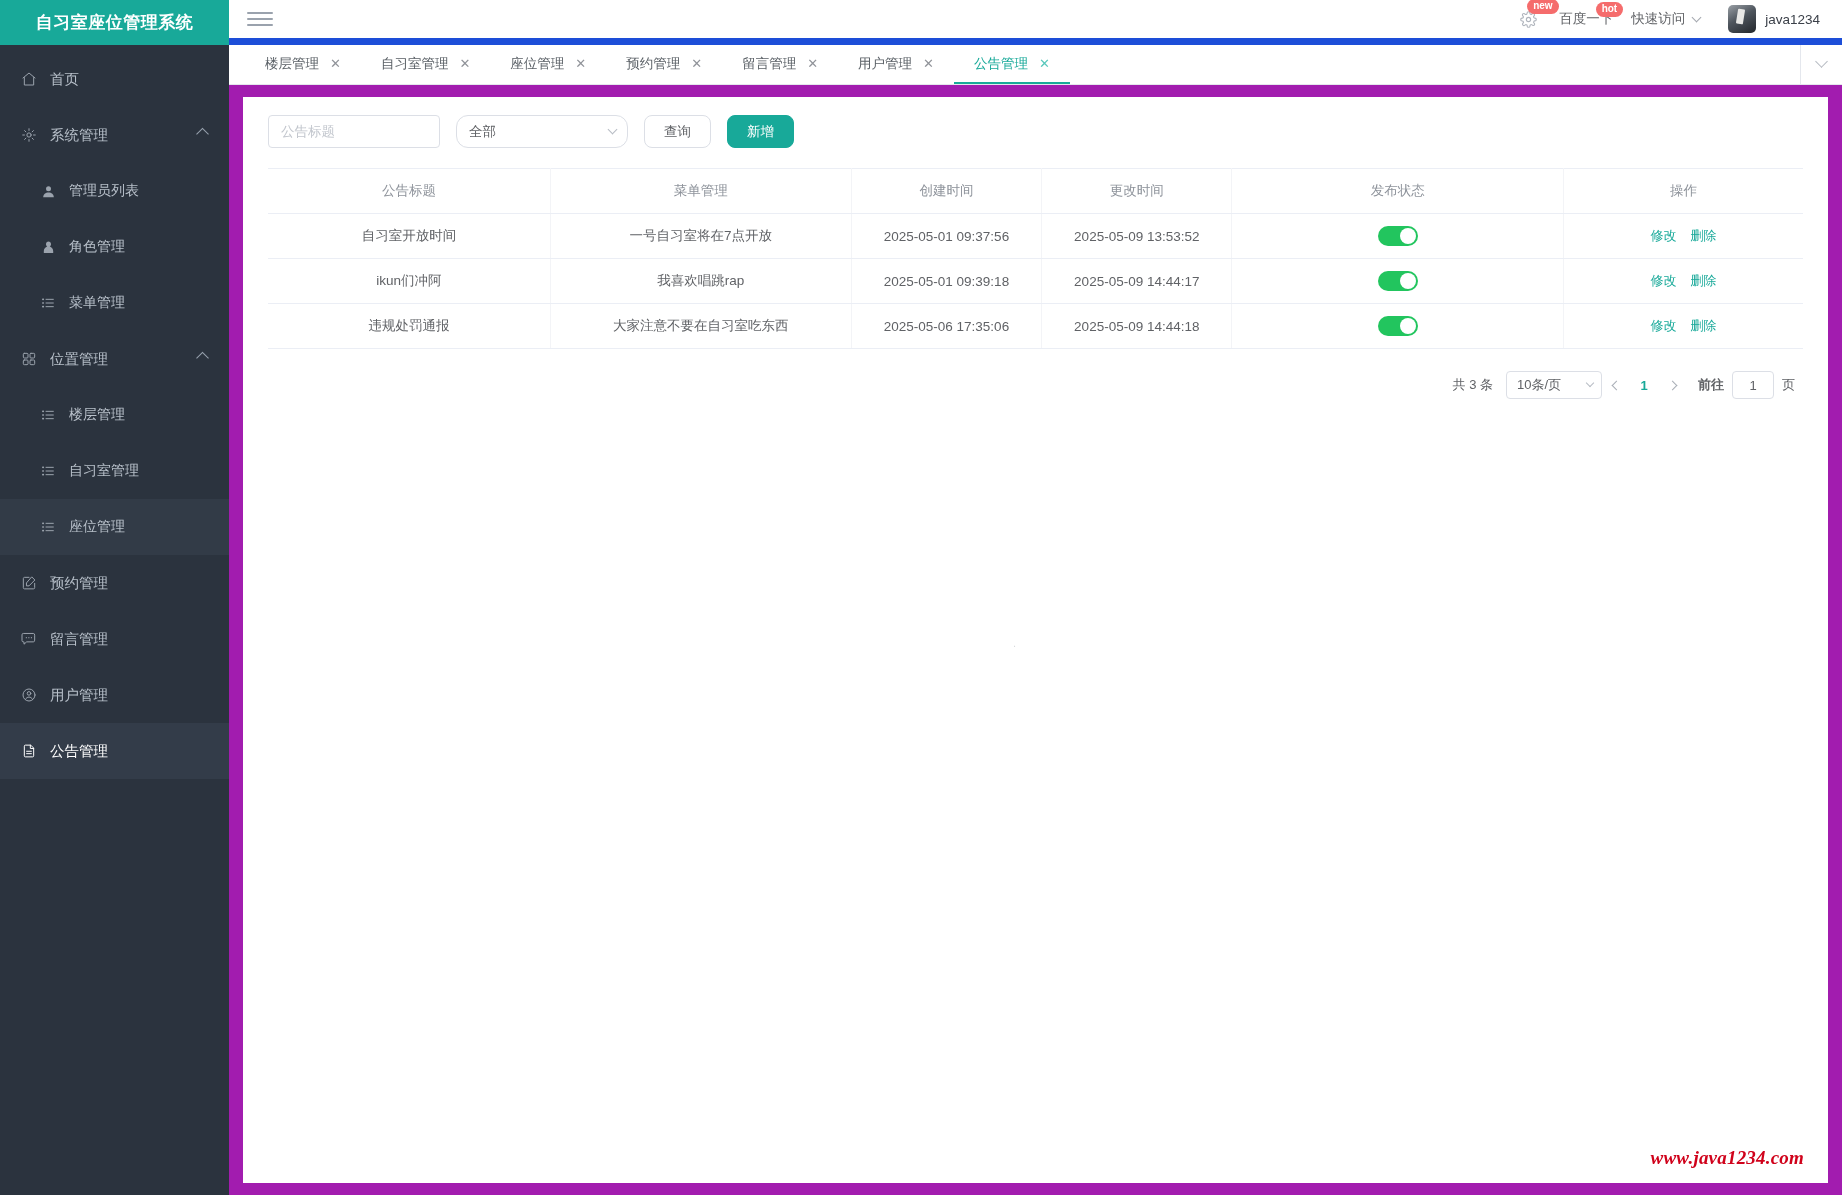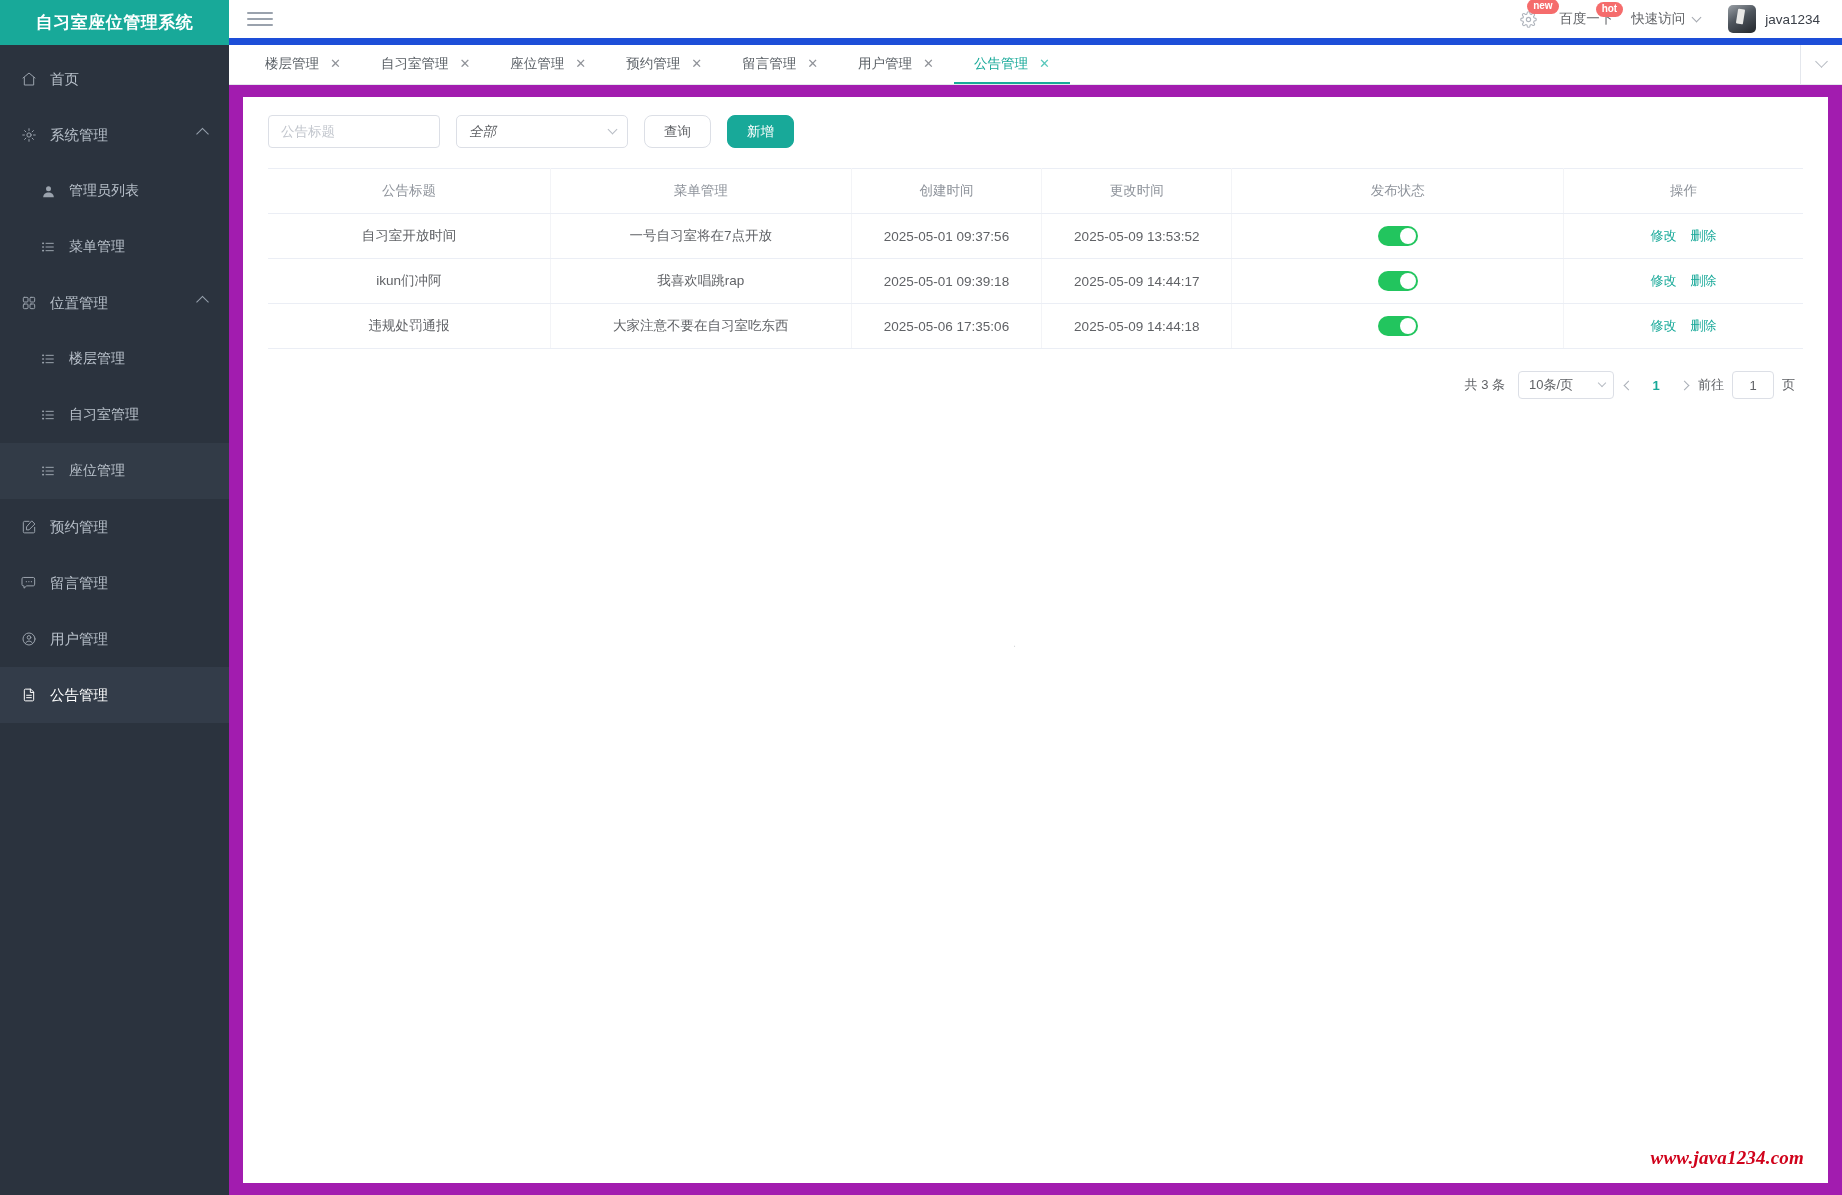--- a/index.html
+++ b/index.html
@@ -160,24 +160,24 @@
   .inp {
     width: 172px; height: 33px;
     border: 1px solid #dcdfe6; border-radius: 4px;
     padding: 0 12px; font-size: 13.5px; color: #606266;
     font-family: "Liberation Sans", sans-serif;
     background: #fff; outline: none;
   }
   .inp::placeholder { color: #c2c6cd; }
   .select-box {
     width: 172px; height: 33px;
-    border: 1px solid #dcdfe6; border-radius: 5px;
+    border: 1px solid #dcdfe6; border-radius: 12px;
     display: flex; align-items: center; justify-content: space-between;
     padding: 0 11px 0 12px; font-size: 13.5px; color: #606266;
-    background: #fff; cursor: pointer; font-style: italic;
+    background: #fff; cursor: pointer;
   }
   .select-box .c {
     width: 7px; height: 7px;
     border-right: 1.4px solid #b7bcc4; border-bottom: 1.4px solid #b7bcc4;
     transform: translateY(-2px) rotate(45deg);
   }
   .btn {
     height: 33px; padding: 0 19px;
     border-radius: 8px; font-size: 13.5px;
     display: inline-flex; align-items: center; justify-content: center;
@@ -247,21 +247,21 @@
   }
   .pg-arrow .r {
     width: 7px; height: 7px;
     border-right: 1.6px solid #a9aeb6; border-top: 1.6px solid #a9aeb6;
     transform: rotate(45deg);
   }
   .pg-num {
     min-width: 28px; height: 28px; display: flex; align-items: center; justify-content: center;
     color: #18a999; font-weight: bold; font-size: 13px; cursor: pointer;
   }
-  .pg-jump-label { margin-left: 0; margin-right: 8px; white-space: nowrap; }
+  .pg-jump-label { margin-left: 12px; margin-right: 8px; white-space: nowrap; font-weight: bold; }
   .pg-jump-input {
     width: 42px; height: 28px; border: 1px solid #dcdfe6; border-radius: 4px;
     text-align: center; font-size: 13px; color: #606266;
     font-family: "Liberation Sans", sans-serif; outline: none; background: #fff;
   }
   .pg-jump-suffix { margin-left: 8px; }
 
   .watermark {
     position: absolute; right: 24px; bottom: 14px;
     font-family: "Liberation Serif", serif;
@@ -302,20 +302,28 @@
           <span class="caret"></span>
         </div>
         <div class="menu-item sub">
           <span class="ic">
             <svg width="15" height="15" viewBox="0 0 24 24" fill="#9ba3ad">
               <circle cx="12" cy="7.5" r="4"></circle>
               <path d="M3.5 21c0-4.7 3.8-7.5 8.5-7.5s8.5 2.8 8.5 7.5z"></path>
             </svg>
           </span>
           <span>管理员列表</span>
+        </div>
+        <div class="menu-item sub">
+          <span class="ic">
+            <svg width="15" height="15" viewBox="0 0 24 24" fill="#9ba3ad">
+              <path d="M12 2.5c2.3 0 4 1.8 4 4.1 0 1.6-.8 3-2 3.7 3.2 1 5.5 3.6 5.5 7.2v3.1H4.5v-3.1c0-3.6 2.3-6.2 5.5-7.2-1.2-.7-2-2.1-2-3.7 0-2.3 1.7-4.1 4-4.1z"></path>
+            </svg>
+          </span>
+          <span>角色管理</span>
         </div>
         <div class="menu-item sub">
           <span class="ic">
             <svg width="16" height="16" viewBox="0 0 24 24" fill="none" stroke="#9ba3ad" stroke-width="1.5" stroke-linecap="round" stroke-linejoin="round">
               <path d="M9 6.5h11M9 12h11M9 17.5h11"></path>
               <path d="M4.2 6.5h.8M4.2 12h.8M4.2 17.5h.8" stroke-width="2.4"></path>
             </svg>
           </span>
           <span>菜单管理</span>
         </div>

